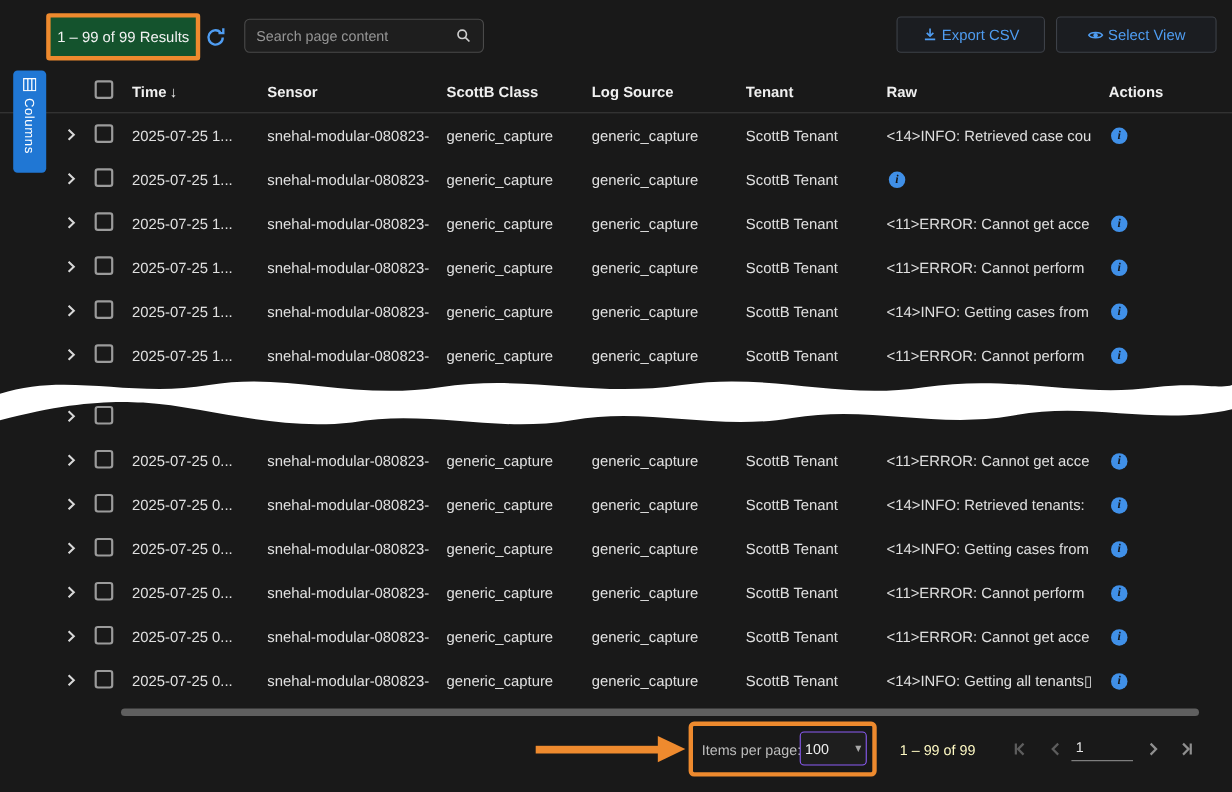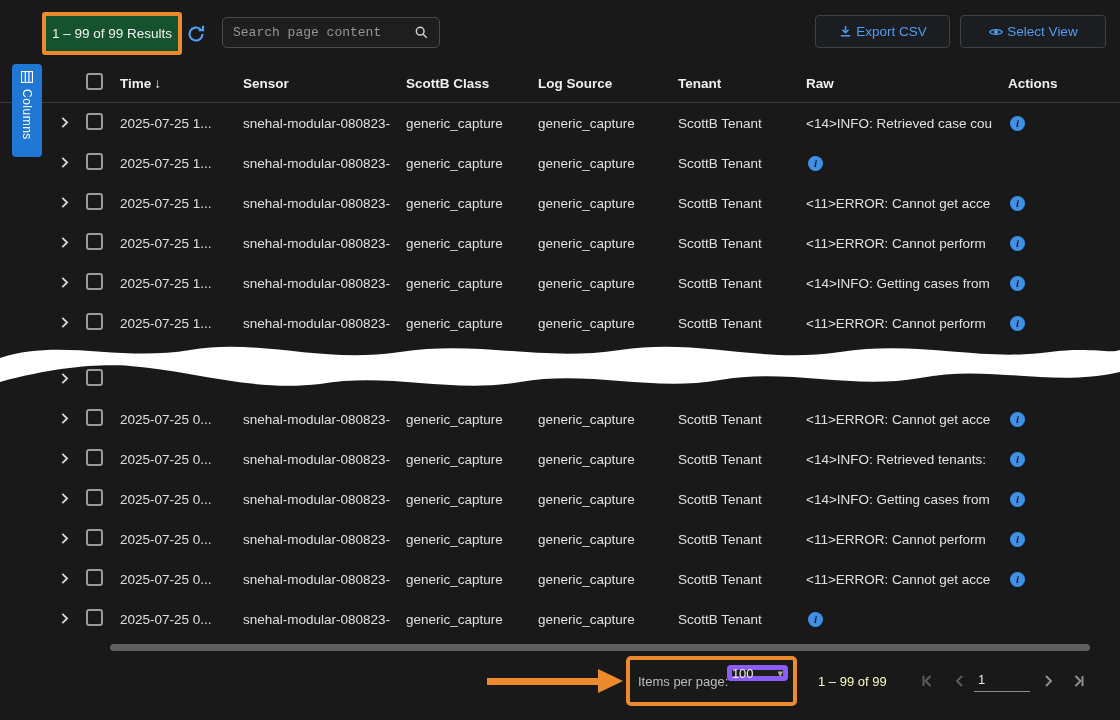--- a/index.html
+++ b/index.html
@@ -7,21 +7,21 @@
   body{background:#191919;font-family:"Liberation Sans",sans-serif;position:relative;color:#e0e0e0}
 
   .abs{position:absolute}
 
   
   .results-box{left:42px;top:12px;width:140px;height:43px;border:4px solid #ee8a2e;border-radius:3px;
     display:flex;align-items:center;justify-content:center;font-size:13.5px;color:#f2f2f2;background:#14532d}
   .refresh-btn{left:186px;top:24px;width:20px;height:20px;cursor:pointer}
   .search-box{left:222px;top:17px;width:218px;height:31px;background:#1e1e1e;border:1px solid #4a4a4a;
     border-radius:5px;display:flex;align-items:center;padding:0 10px;gap:6px}
-  .search-box input{flex:1;background:transparent;border:none;outline:none;color:#ddd;font-size:13px;font-family:Liberation Mono, monospace;min-width:0}
+  .search-box input{flex:1;background:transparent;border:none;outline:none;color:#ddd;font-size:13px;font-family:Liberation Sans, sans-serif;min-width:0}
   .search-box input::placeholder{color:#969696}
   .btn{top:15px;height:33px;border:1px solid #3d4148;border-radius:4px;background:#1b1d21;color:#4f9df2;
     font-size:13.5px;display:flex;align-items:center;justify-content:center;gap:3px;cursor:pointer}
   .btn-export{left:815px;width:135px}
   .btn-select-view{left:960px;width:146px}
 
   
   .columns-tab{left:12px;top:64px;width:30px;height:93px;background:#2077d4;border-radius:4px;
     display:flex;flex-direction:column;align-items:center;padding-top:7px;gap:6px;color:#fff;z-index:4;cursor:pointer}
   .columns-tab .vlabel{writing-mode:vertical-rl;font-size:12px;letter-spacing:.5px}
@@ -43,21 +43,21 @@
   .partial-row{top:359px;left:0;width:1120px}
 
   
   .tear{left:0;top:328px;width:1120px;height:66px;z-index:5;pointer-events:none}
 
   
   .hscroll{left:110px;top:644px;width:980px;height:7px;border-radius:4px;background:#5f5f5f;cursor:pointer}
 
   
   .ipp-label{left:638px;top:674px;font-size:13px;color:#bdbdbd}
-  .ipp-select{left:727px;top:665px;width:61px;height:16px;background:#1e1e1e;border:5px solid #8b5cf6;border-radius:4px;
+  .ipp-select{left:727px;top:665px;width:61px;height:31px;background:#1e1e1e;border:1px solid #8b5cf6;border-radius:4px;
     display:flex;align-items:center;justify-content:center;gap:24px;font-size:13px;color:#eee;cursor:pointer}
   .ipp-select .caret{color:#a8a8a8;font-size:11px}
   .range-label{left:818px;top:674px;font-size:13px;color:#fef9c3}
   .pager-icon{top:671px;width:20px;height:20px;cursor:pointer}
   .page-input{left:974px;top:668px;width:56px;height:24px;background:transparent;border:none;outline:none;
     border-bottom:1px solid #8a8a8a;color:#e5e5e5;font-size:13px;font-family:inherit;padding:2px 4px}
 
   
   .annot-box-ipp{left:626px;top:656px;width:171px;height:50px;border:4px solid #ee8a2e;border-radius:5px;z-index:10;pointer-events:none}
   .annot-arrow-line{left:487px;top:678px;width:113px;height:7px;background:#ee8a2e;z-index:10;pointer-events:none}
@@ -353,20 +353,21 @@
       <svg viewBox="0 0 12 12" width="13" height="13">
           <path d="M4 1.8l4.4 4.2L4 10.2" fill="none" stroke="#d8d8d8" stroke-width="1.7"></path>
         </svg>
     </span>
     <span><span class="checkbox"></span></span>
     <span class="cell">2025-07-25 0...</span>
     <span class="cell">snehal-modular-080823-</span>
     <span class="cell">generic_capture</span>
     <span class="cell">generic_capture</span>
     <span class="cell">ScottB Tenant</span>
+    <span class="cell">&lt;14&gt;INFO: Getting all tenants▯</span>
     <span>
         <span class="info-icon">i</span>
       </span>
   </div>
 </div>
 
 <div class="abs hscroll"></div>
 
 <span class="abs ipp-label">Items per page:</span>
 <div class="abs ipp-select">

